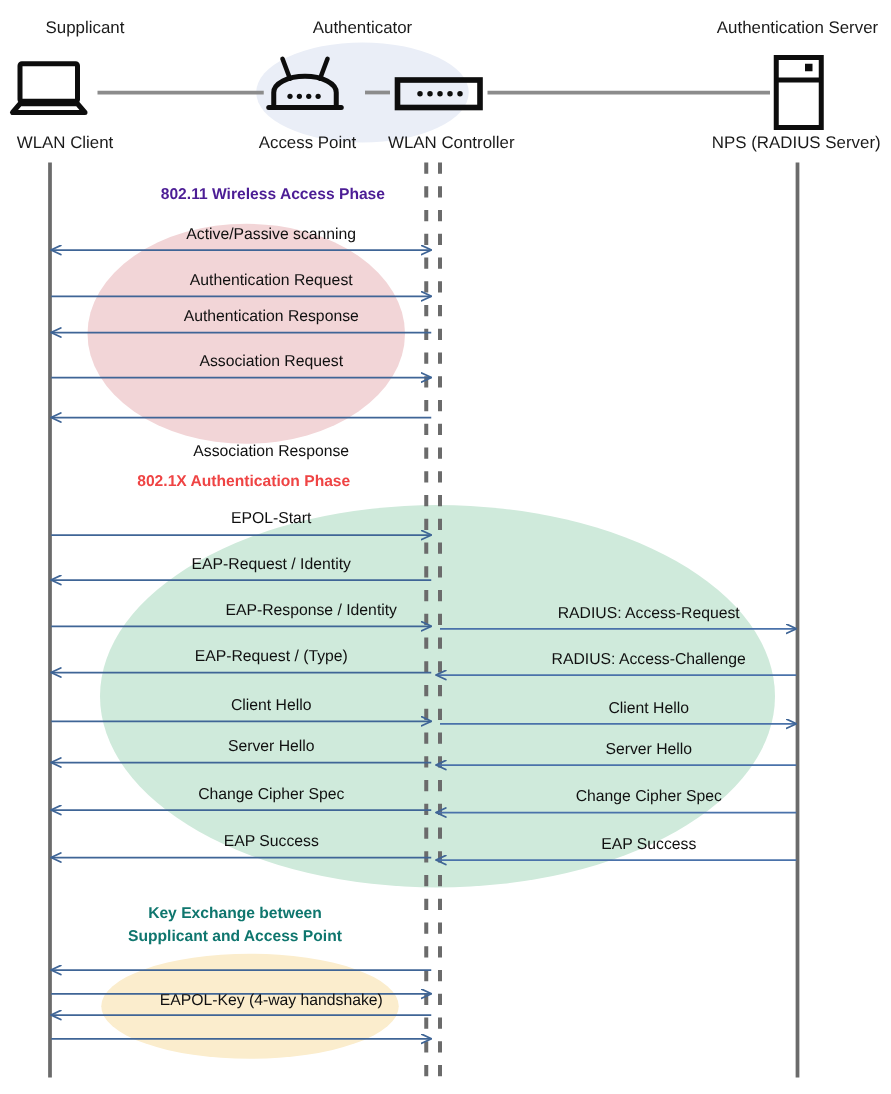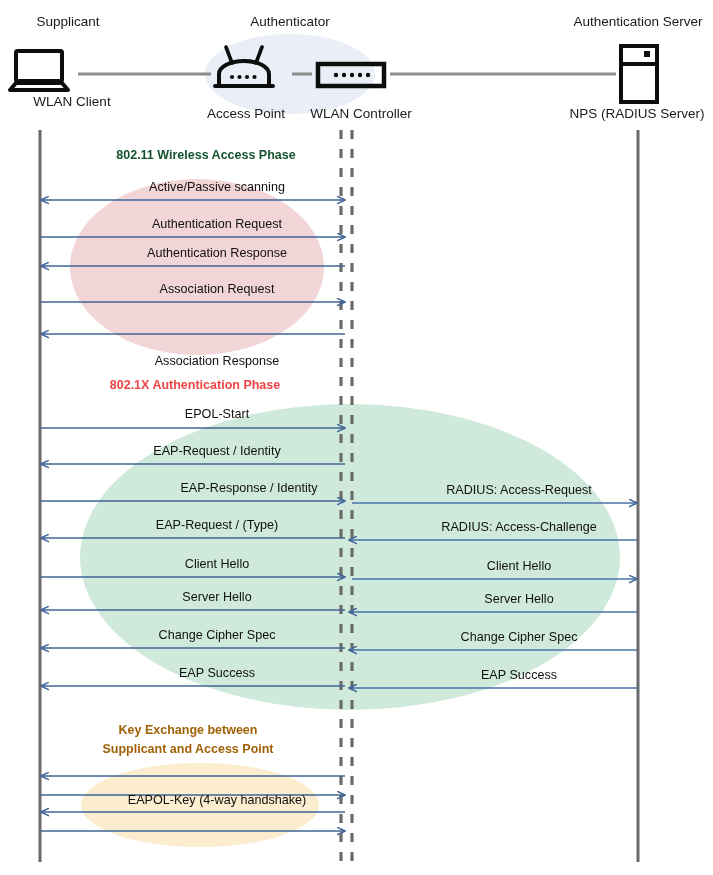--- a/index.html
+++ b/index.html
@@ -144,34 +144,34 @@
     </g>
 
     <g>
       <rect x="621" y="46" width="36" height="56" fill="none" stroke="#0d0d0d" stroke-width="4"></rect>
       <line x1="621" y1="64" x2="657" y2="64" stroke="#0d0d0d" stroke-width="4"></line>
       <rect x="644" y="51" width="6" height="6" fill="#0d0d0d"></rect>
     </g>
   </svg>
 
   <div class="actor-title" style="left:0px; top:14px; width:88px;padding-left:24px;">Supplicant</div>
-  <div class="actor-sub" style="left:0px; top:94px; width:104px;margin-left:20px;">WLAN Client</div>
+  <div class="actor-sub" style="left:0px; top:106px; width:104px;">WLAN Client</div>
 
   <div class="actor-title" style="left:222px; top:14px; width:136px;">Authenticator</div>
   <div class="actor-sub" style="left:196px; top:106px; width:100px;">Access Point</div>
   <div class="actor-sub" style="left:300px; top:106px; width:122px;">WLAN Controller</div>
 
   <div class="actor-title" style="left:543px; top:14px; width:190px;">Authentication Server</div>
   <div class="actor-sub" style="left:542px; top:106px; width:190px;">NPS (RADIUS Server)</div>
 
-  <div class="phase-label" style="left:92px; top:146px; width:228px; color:#14532d;">802.11 Wireless Access Phase</div>
+  <div class="phase-label" style="left:80px; top:146px; width:228px; color:#4c1d95;text-align:right;">802.11 Wireless Access Phase</div>
 
   <div class="phase-label" style="left:88px; top:376px; width:214px; color:#ef4444;">802.1X Authentication Phase</div>
 
-  <div class="phase-label multiline" style="left:94px; top:721px; width:188px; color:#a16207;">
+  <div class="phase-label multiline" style="left:94px; top:721px; width:188px; color:#0f766e;">
     <span>Key Exchange between</span><br>
     <span>Supplicant and Access Point</span>
   </div>
 
   <div class="msg-label" style="left:40px; top:180px; width:306px;">Active/Passive scanning</div>
   <div class="msg-label" style="left:40px; top:217px; width:306px;">Authentication Request</div>
   <div class="msg-label" style="left:40px; top:246px; width:306px;">Authentication Response</div>
   <div class="msg-label" style="left:40px; top:282px; width:306px;">Association Request</div>
   <div class="msg-label" style="left:40px; top:314px; width:306px;margin-top:40px;">Association Response</div>
 

